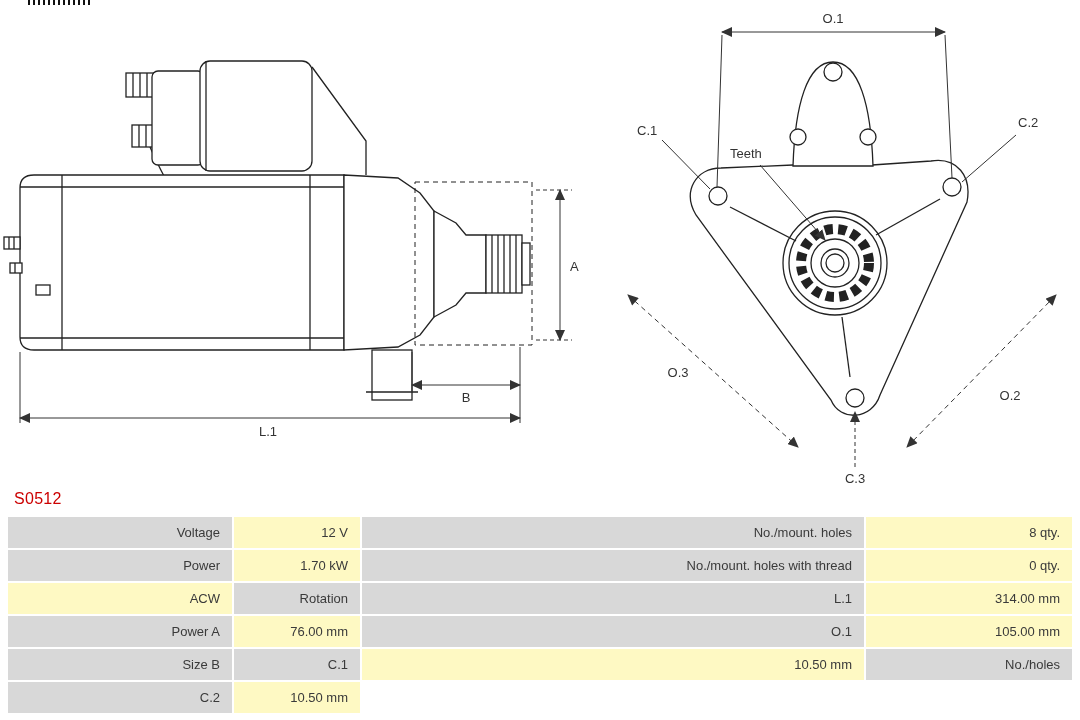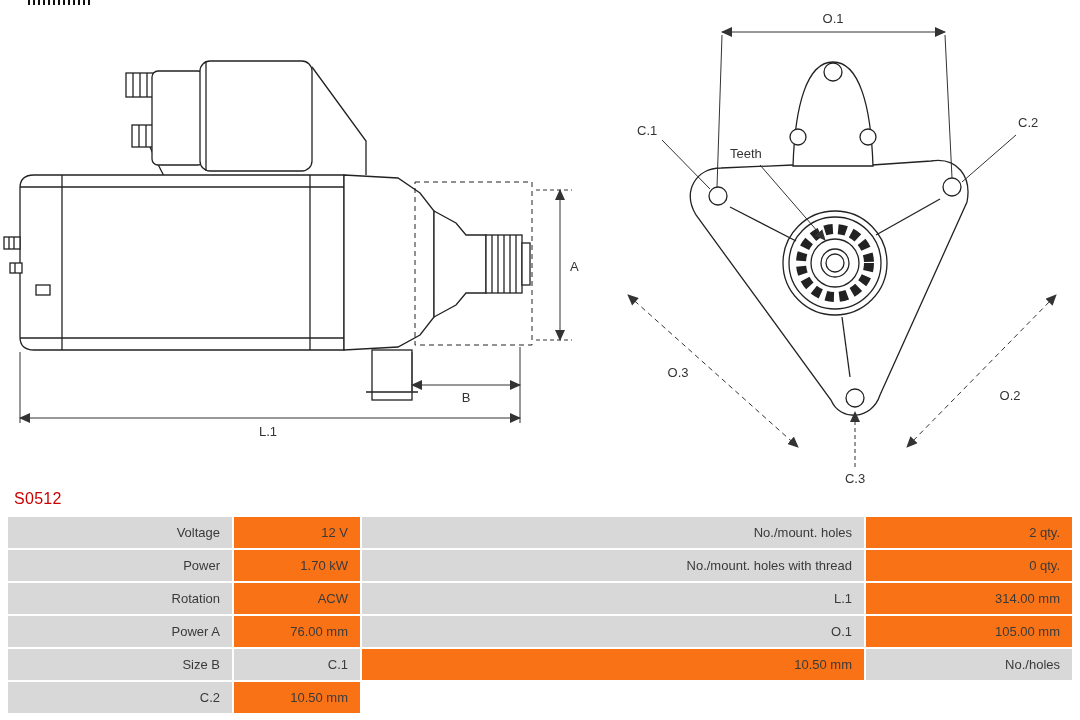--- a/index.html
+++ b/index.html
@@ -22,21 +22,21 @@
     grid-template-columns:224px 126px 502px 206px;
     grid-auto-rows:31px;
     gap:2px;
   }
   .cell{
     display:flex;align-items:center;justify-content:flex-end;
     padding-right:12px;box-sizing:border-box;
     font-size:13px;color:#3a3a3a;white-space:nowrap;
   }
   .lab{background:#d8d8d8;}
-  .val{background:#f97316;}
+  .val{background:#fef9c3;}
   svg text{font-family:"Liberation Sans",sans-serif;}
 </style>
 </head>
 <body>
 
 <div class="abs barcode"></div>
 
 <svg class="drawing" style="left:0;top:45px" width="590" height="405" viewBox="0 0 590 405">
   <defs>
     <marker id="sv-ae" markerWidth="12" markerHeight="10" refX="10" refY="5" orient="auto" markerUnits="userSpaceOnUse">
@@ -173,29 +173,29 @@
     <text x="255" y="478" text-anchor="middle">C.3</text>
   </g>
 </svg>
 
 <div class="abs part-number">S0512</div>
 
 <div class="abs spec-table">
   <div class="cell lab">Voltage</div>
   <div class="cell val">12 V</div>
   <div class="cell lab">No./mount. holes</div>
-  <div class="cell val">2 qty.</div>
+  <div class="cell val">8 qty.</div>
 
   <div class="cell lab">Power</div>
   <div class="cell val">1.70 kW</div>
   <div class="cell lab">No./mount. holes with thread</div>
   <div class="cell val">0 qty.</div>
 
+  <div class="cell val">ACW</div>
   <div class="cell lab">Rotation</div>
-  <div class="cell val">ACW</div>
   <div class="cell lab">L.1</div>
   <div class="cell val">314.00 mm</div>
 
   <div class="cell lab">Power A</div>
   <div class="cell val">76.00 mm</div>
   <div class="cell lab">O.1</div>
   <div class="cell val">105.00 mm</div>
 
   <div class="cell lab">Size B</div>
   <div class="cell lab">C.1</div>

